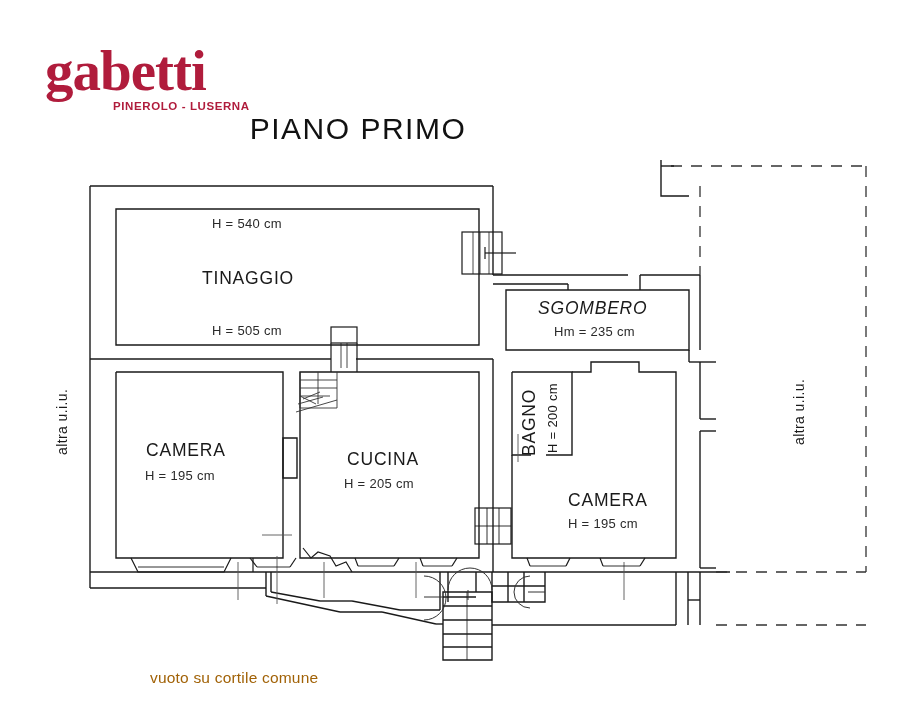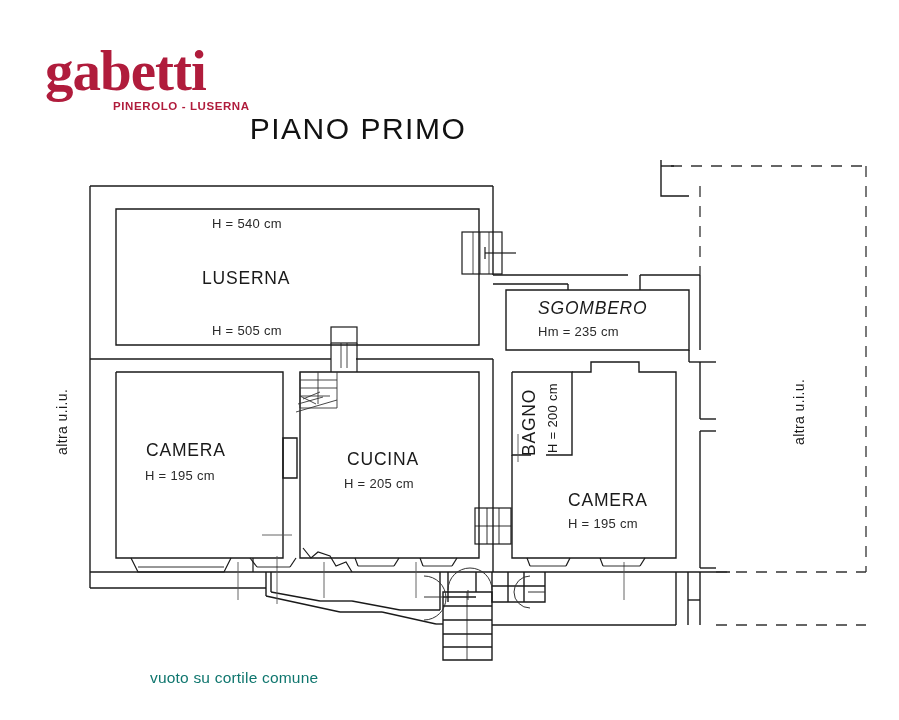--- a/index.html
+++ b/index.html
@@ -99,21 +99,21 @@
     transform-origin: 0 0;
     transform: rotate(-90deg);
     letter-spacing: 0.4px;
   }
   #courtyard-note {
     position: absolute;
     left: 150px;
     top: 669px;
     font-family: "Liberation Sans", sans-serif;
     font-size: 15.5px;
-    color: #0f766e;
+    color: #a16207;
     white-space: nowrap;
     letter-spacing: 0.2px;
   }
 </style>
 </head>
 <body>
 
 <div id="page">
 
   <div id="logo-block">
@@ -301,25 +301,25 @@
       <path d="M 716 625 L 866 625"></path>
     </g>
 
     <g fill="none" stroke="#1a1a1a" stroke-width="1.4">
       <path d="M 661 160 L 661 196 L 689 196"></path>
       <path d="M 661 166 L 674 166"></path>
     </g>
   </svg>
 
   <div class="room-label room-height" style="left:212px; top:216px;">H = 540 cm</div>
-  <div class="room-label room-name" style="left:202px; top:268px;">LUSERNA</div>
+  <div class="room-label room-name" style="left:202px; top:268px;">TINAGGIO</div>
   <div class="room-label room-height" style="left:212px; top:323px;">H = 505 cm</div>
 
   <div class="room-label room-name" style="left:538px; top:298px;font-style:italic;">SGOMBERO</div>
-  <div class="room-label room-height" style="left:538px; top:324px;">Hm = 235 cm</div>
+  <div class="room-label room-height" style="left:554px; top:324px;">Hm = 235 cm</div>
 
   <div class="room-label room-name" style="left:146px; top:440px;">CAMERA</div>
   <div class="room-label room-height" style="left:145px; top:468px;">H = 195 cm</div>
 
   <div class="room-label room-name" style="left:347px; top:449px;">CUCINA</div>
   <div class="room-label room-height" style="left:344px; top:476px;">H = 205 cm</div>
 
   <div class="vert-label room-name" style="left:519px; top:456px;">BAGNO</div>
   <div class="vert-label room-height" style="left:545px; top:453px;">H = 200 cm</div>
 

